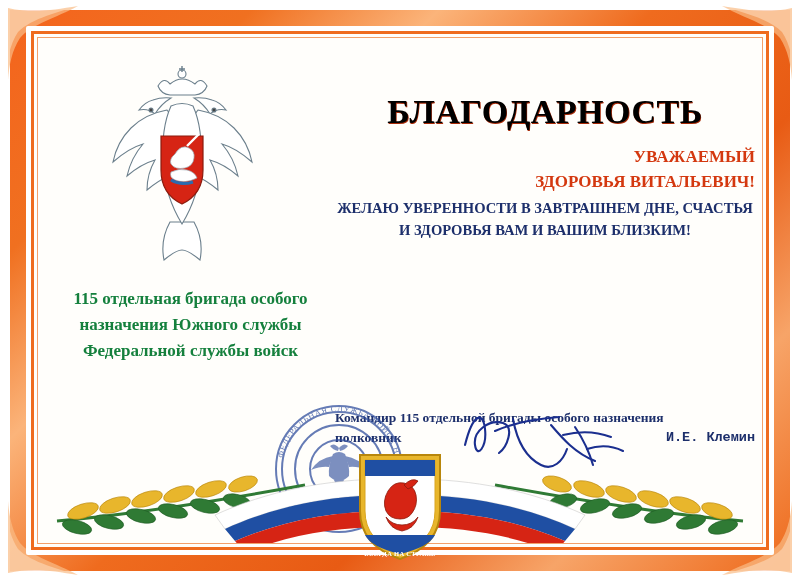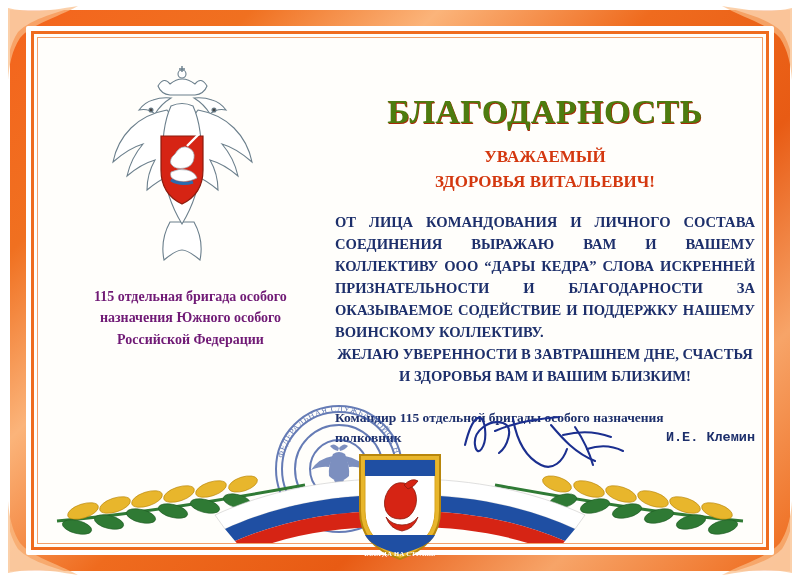--- a/index.html
+++ b/index.html
@@ -76,54 +76,54 @@
     height: 215px;
   }
 
   
   #left-caption {
     position: absolute;
     left: 58px;
     top: 286px;
     width: 265px;
     text-align: center;
-    color: #701a75;
+    color: #15803d;
     font-family: "Liberation Serif", serif;
-    font-size: 14px;
+    font-size: 17px;
     line-height: 1.52;
     font-weight: 700;
     text-shadow: 0 1px 0 rgba(255,255,255,0.6);
   }
   #left-caption div { white-space: nowrap; }
 
   
   #right-block {
     position: absolute;
     left: 335px;
     top: 95px;
     width: 420px;
   }
   #main-title {
     font-family: "Liberation Serif", serif;
     font-weight: 700;
     font-size: 34px;
     letter-spacing: 0.5px;
-    color: #4d7c0f;
+    color: #000000;
     text-align: center;
     line-height: 1;
     margin-bottom: 16px;
     text-shadow: 0.6px 0.6px 0 #a82a08;
   }
   #addressee {
-    text-align: center;
+    text-align: right;
     color: #d4380f;
     font-weight: 700;
     font-size: 17px;
     line-height: 1.45;
-    margin-bottom: 18px;
+    margin-bottom: 4px;
   }
   #body-text {
     color: #1d2f6b;
     font-size: 14.6px;
     line-height: 1.5;
     text-align: justify;
     text-justify: inter-word;
     font-weight: 600;
   }
   #body-text p {
@@ -251,32 +251,31 @@
     <g fill="#ffffff" stroke="#9aa7b2" stroke-width="0.7">
       <path d="M100,92 q6,-10 14,-6 q6,3 5,10 q-1,8 -9,10 q-10,2 -14,-4 q-2,-5 4,-10 Z"></path>
       <path d="M96,110 q8,-4 16,-2 q8,2 10,8 q-12,6 -22,2 q-6,-3 -4,-8 Z"></path>
       <path d="M112,84 l12,-12" stroke="#ffffff" stroke-width="2.4"></path>
     </g>
     <path d="M96,118 q10,6 22,2" stroke="#2b6cb0" stroke-width="3" fill="none"></path>
   </svg>
 
   <div id="left-caption">
     <div>115 отдельная бригада особого</div>
-    <div>назначения Южного особого</div>
-    <div>Российской Федерации</div>
+    <div>назначения Южного службы</div>
+    <div>Федеральной службы войск</div>
   </div>
 
   <div id="right-block">
     <div id="main-title">БЛАГОДАРНОСТЬ</div>
     <div id="addressee">
       <div>УВАЖАЕМЫЙ</div>
       <div>ЗДОРОВЬЯ ВИТАЛЬЕВИЧ!</div>
     </div>
     <div id="body-text">
-      <p>ОТ ЛИЦА КОМАНДОВАНИЯ И ЛИЧНОГО СОСТАВА СОЕДИНЕНИЯ ВЫРАЖАЮ ВАМ И ВАШЕМУ КОЛЛЕКТИВУ ООО “ДАРЫ КЕДРА” СЛОВА ИСКРЕННЕЙ ПРИЗНАТЕЛЬНОСТИ И БЛАГОДАРНОСТИ ЗА ОКАЗЫВАЕМОЕ СОДЕЙСТВИЕ И ПОДДЕРЖКУ НАШЕМУ ВОИНСКОМУ КОЛЛЕКТИВУ.</p>
       <p>ЖЕЛАЮ УВЕРЕННОСТИ В ЗАВТРАШНЕМ ДНЕ, СЧАСТЬЯ И ЗДОРОВЬЯ ВАМ И ВАШИМ БЛИЗКИМ!</p>
     </div>
   </div>
 
   <div id="sign-block">
     <span id="sign-role">Командир 115 отдельной бригады особого   назначения</span>
     <span id="sign-row">
       <span id="sign-rank">полковник</span>
       <span id="sign-name">И.Е. Клемин</span>
     </span>

